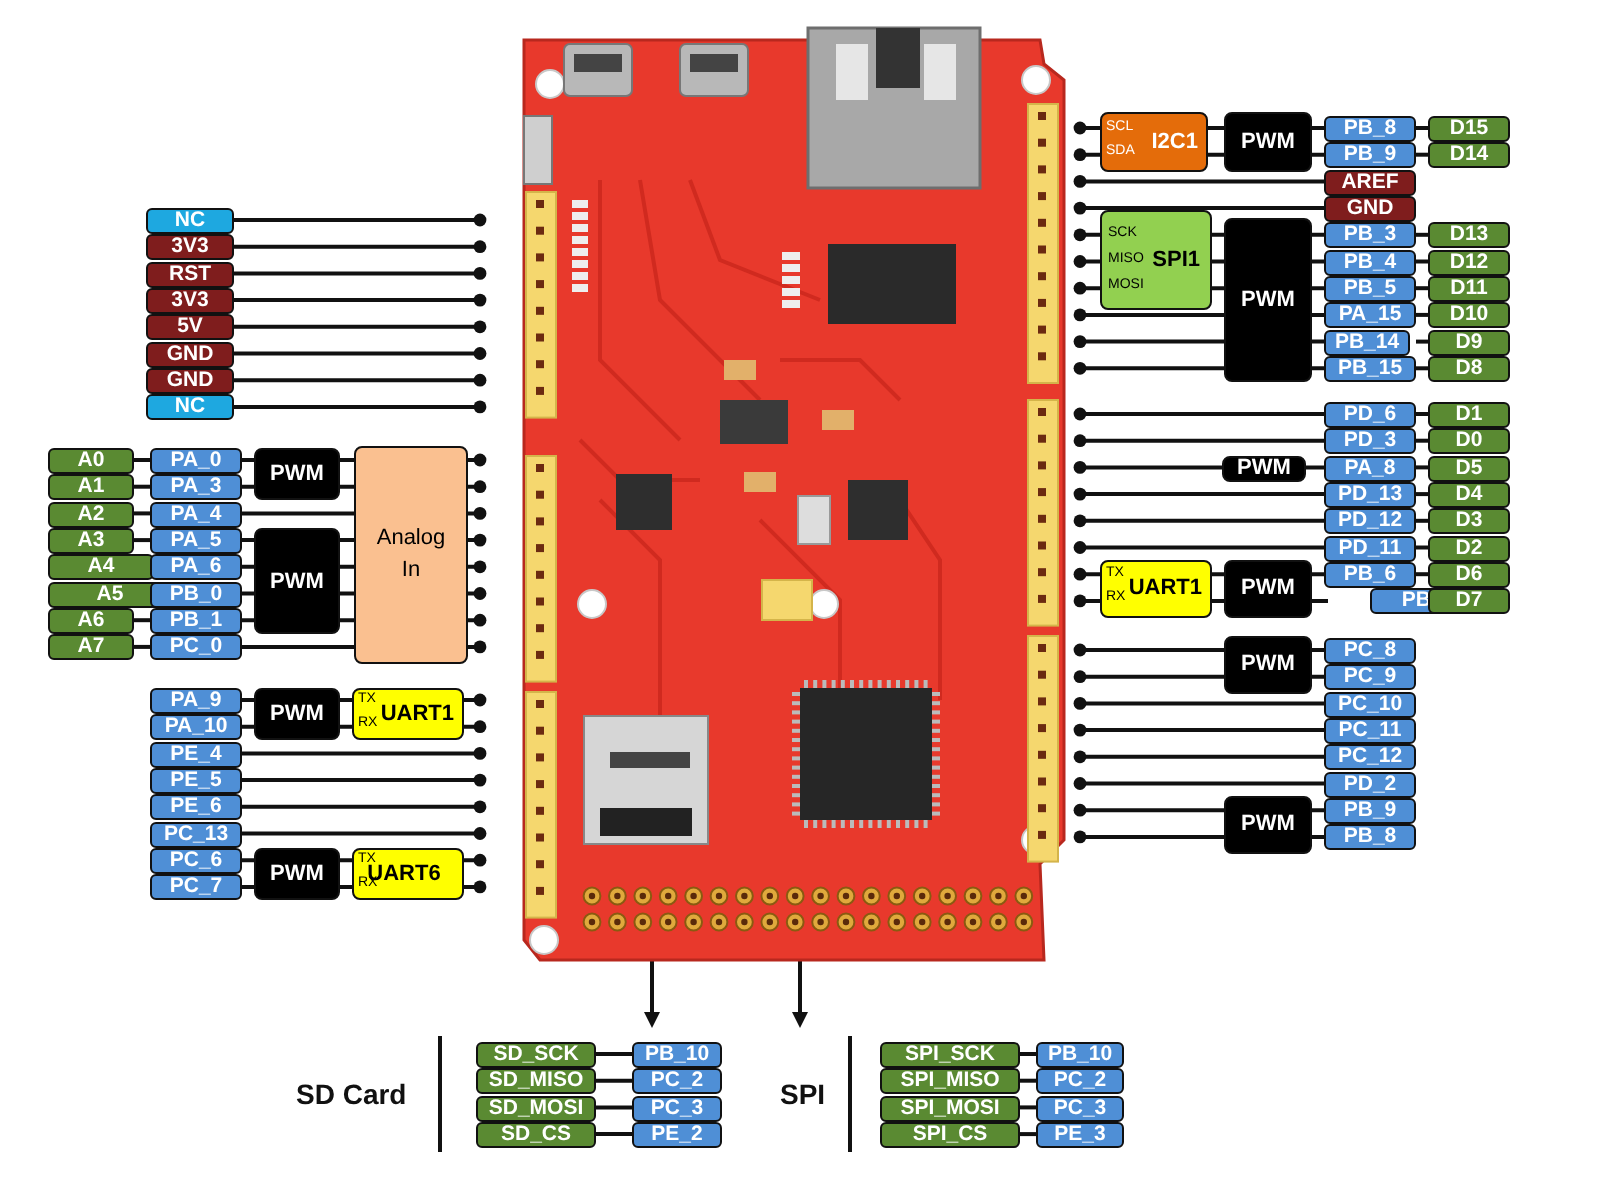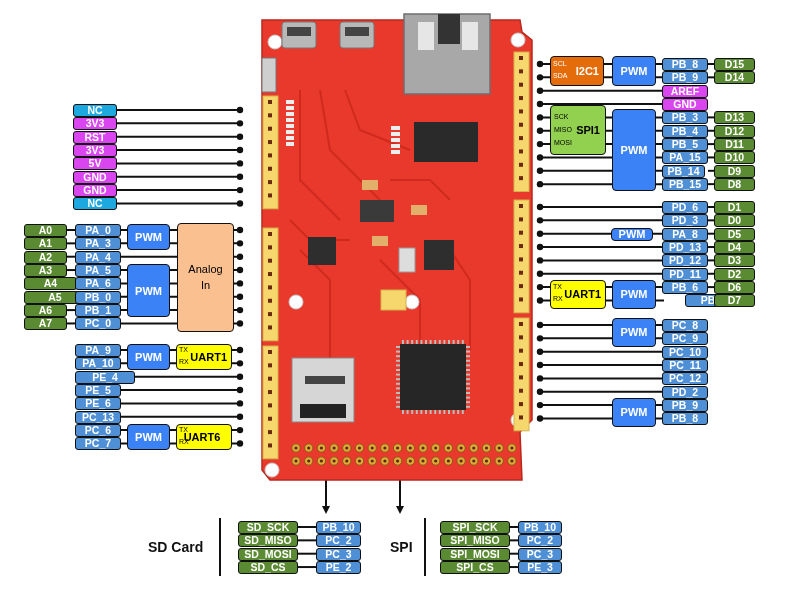--- a/index.html
+++ b/index.html
@@ -1,24 +1,24 @@
 <!DOCTYPE html>
 <html><head>
 <meta charset="utf-8">
 <style>
   html,body{margin:0;padding:0;background:#ffffff;}
   body{width:800px;height:600px;position:relative;overflow:hidden;font-family:"Liberation Sans","DejaVu Sans",sans-serif;}
   #stage{position:absolute;left:0;top:0;width:800px;height:600px;}
   .lbl{position:absolute;box-sizing:border-box;height:13px;border:1.5px solid #111;border-radius:3px;color:#fff;font-weight:bold;font-size:10.5px;line-height:10px;text-align:center;white-space:nowrap;overflow:hidden;}
   .c-blue{background:#4f8fd6;}
   .c-cyan{background:#1ea8e0;}
-  .c-red{background:#d946ef;}
+  .c-red{background:#7f1d1d;}
   .c-green{background:#5a8a32;}
   .blk{position:absolute;box-sizing:border-box;border:1.5px solid #111;border-radius:4px;display:flex;align-items:center;justify-content:center;font-weight:bold;font-size:11px;}
-  .pwm{background:#3b82f6;color:#fff;}
+  .pwm{background:#000000;color:#fff;}
   .uart{background:#ffff00;color:#000;}
   .i2c{background:#e46c0a;color:#fff;}
   .spi{background:#92d050;color:#000;}
   .analog{background:#fac090;color:#000;font-weight:normal;font-size:11px;text-align:center;line-height:16px;}
   .sub{position:absolute;font-size:7px;font-weight:normal;line-height:9px;}
   .sectitle{position:absolute;font-weight:bold;font-size:14px;color:#111;}
   .vbar{position:absolute;width:2px;background:#111;}
   svg{position:absolute;left:0;top:0;}
 </style>
 </head>
@@ -429,21 +429,21 @@
       </div>
       <div class="blk pwm" style="left: 127px; top: 264.05px; width: 43px; height: 53.05px;">
         <span>PWM</span>
       </div>
       <div class="blk analog" style="left: 177px; top: 223px; width: 57px; height: 108.8px; flex-direction: column;">
         <span>Analog</span>
         <span>In</span>
       </div>
       <div class="lbl c-blue" style="left: 75px; top: 344px; width: 46px;">PA_9</div>
       <div class="lbl c-blue" style="left: 75px; top: 357.35px; width: 46px;">PA_10</div>
-      <div class="lbl c-blue" style="left: 75px; top: 370.7px; width: 60px;">PE_4</div>
+      <div class="lbl c-blue" style="left: 75px; top: 370.7px; width: 46px;">PE_4</div>
       <div class="lbl c-blue" style="left: 75px; top: 384.05px; width: 46px;">PE_5</div>
       <div class="lbl c-blue" style="left: 75px; top: 397.4px; width: 46px;">PE_6</div>
       <div class="lbl c-blue" style="left: 75px; top: 410.75px; width: 46px;">PC_13</div>
       <div class="lbl c-blue" style="left: 75px; top: 424.1px; width: 46px;">PC_6</div>
       <div class="lbl c-blue" style="left: 75px; top: 437.45px; width: 46px;">PC_7</div>
       <div class="blk pwm" style="left: 127px; top: 344px; width: 43px; height: 26.35px;">
         <span>PWM</span>
       </div>
       <div class="blk pwm" style="left: 127px; top: 424.1px; width: 43px; height: 26.35px;">
         <span>PWM</span>

